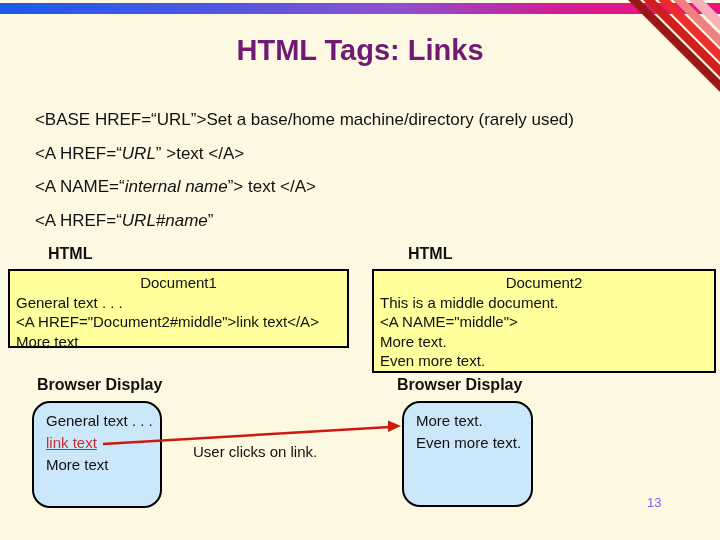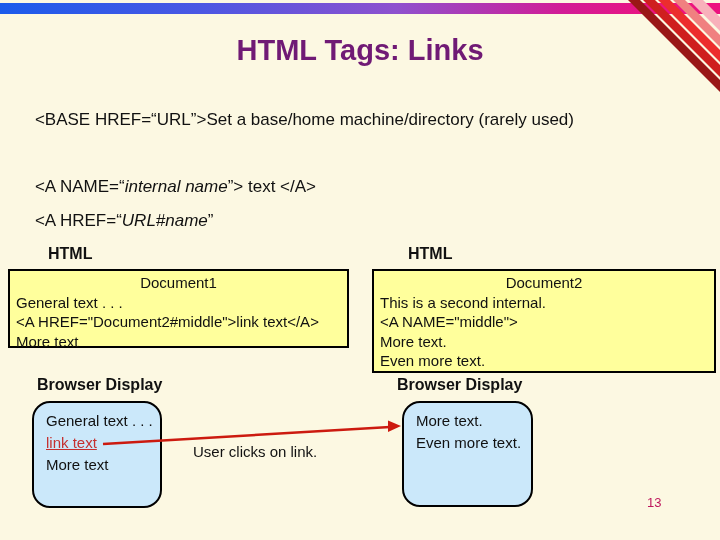--- a/index.html
+++ b/index.html
@@ -51,21 +51,21 @@
     background: #CBE8FA;
     border: 2.5px solid #000;
     border-radius: 18px;
     font-size: 15px; line-height: 22px;
     box-sizing: border-box;
     padding: 7px 0 0 12px;
   }
   .link-line { color: #C43030; text-decoration: underline; }
   .arrow-overlay { position: absolute; left: 0; top: 0; z-index: 3; pointer-events: none; }
   .arrow-label { position: absolute; left: 193px; top: 443px; font-size: 15px; }
-  .page-number { position: absolute; left: 647px; top: 495px; font-size: 13px; color: #be185d; }
+  .page-number { position: absolute; left: 647px; top: 495px; font-size: 13px; color: #8b5cf6; }
 </style>
 </head>
 <body>
 
 <div class="slide">
 
   <div class="top-bar"></div>
 
   <svg class="stripes" width="120" height="120" viewBox="0 0 120 120">
     <line x1="-26" y1="-60" x2="164" y2="130" stroke="#9A1717" stroke-width="8.5"></line>
@@ -73,40 +73,43 @@
     <line x1="4" y1="-60" x2="194" y2="130" stroke="#EC2D2D" stroke-width="8.5"></line>
     <line x1="19" y1="-60" x2="209" y2="130" stroke="#F08080" stroke-width="8.5"></line>
     <line x1="36" y1="-60" x2="226" y2="130" stroke="#F8B1BB" stroke-width="10"></line>
   </svg>
 
   <div class="title">HTML Tags: Links</div>
 
   <div class="tagline l1">
     <span class="tag-col">&lt;BASE HREF=“URL”&gt;</span><span>Set a base/home machine/directory (rarely used)</span>
   </div>
+  <div class="tagline l2">
+    <span>&lt;A HREF=“</span><span class="it">URL</span><span>” &gt;text &lt;/A&gt;</span>
+  </div>
   <div class="tagline l3">
     <span>&lt;A NAME=“</span><span class="it">internal name</span><span>”&gt; text &lt;/A&gt;</span>
   </div>
   <div class="tagline l4">
     <span>&lt;A HREF=“</span><span class="it">URL#name</span><span>”</span>
   </div>
 
   <div class="sec-label" style="left:48px; top:245px;">HTML</div>
   <div class="sec-label" style="left:408px; top:245px;">HTML</div>
 
   <div class="doc-box" style="left:8px; top:269px; width:341px; height:79px;">
     <div class="doc-title">Document1</div>
     <div>General text . . .</div>
     <div>&lt;A HREF="Document2#middle"&gt;link text&lt;/A&gt;</div>
     <div>More text</div>
   </div>
 
   <div class="doc-box" style="left:372px; top:269px; width:344px; height:104px;">
     <div class="doc-title">Document2</div>
-    <div>This is a second internal.</div>
+    <div>This is a middle document.</div>
     <div>&lt;A NAME="middle"&gt;</div>
     <div>More text.</div>
     <div>Even more text.</div>
   </div>
 
   <div class="sec-label" style="left:37px; top:376px;">Browser Display</div>
   <div class="sec-label" style="left:397px; top:376px;">Browser Display</div>
 
   <div class="browser-box" style="left:32px; top:401px; width:130px; height:107px;">
     <div>General text . . .</div>

